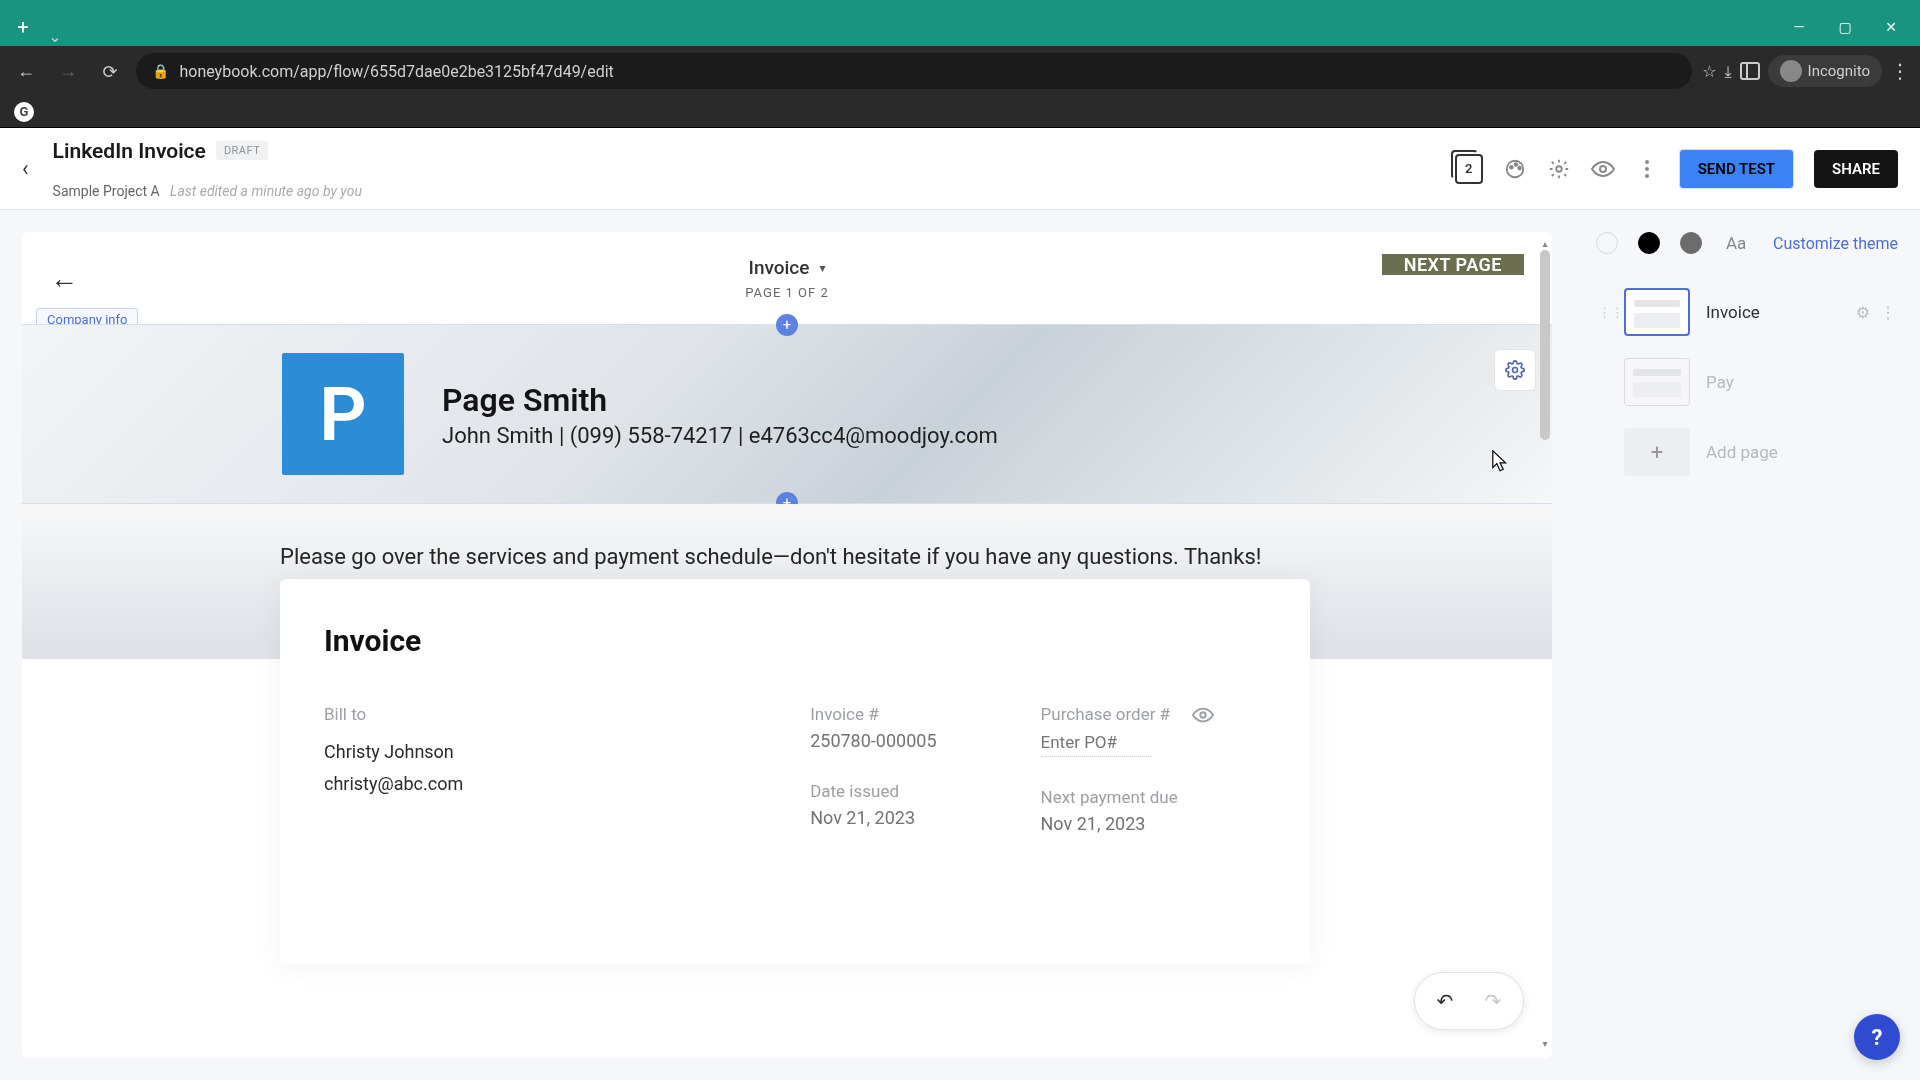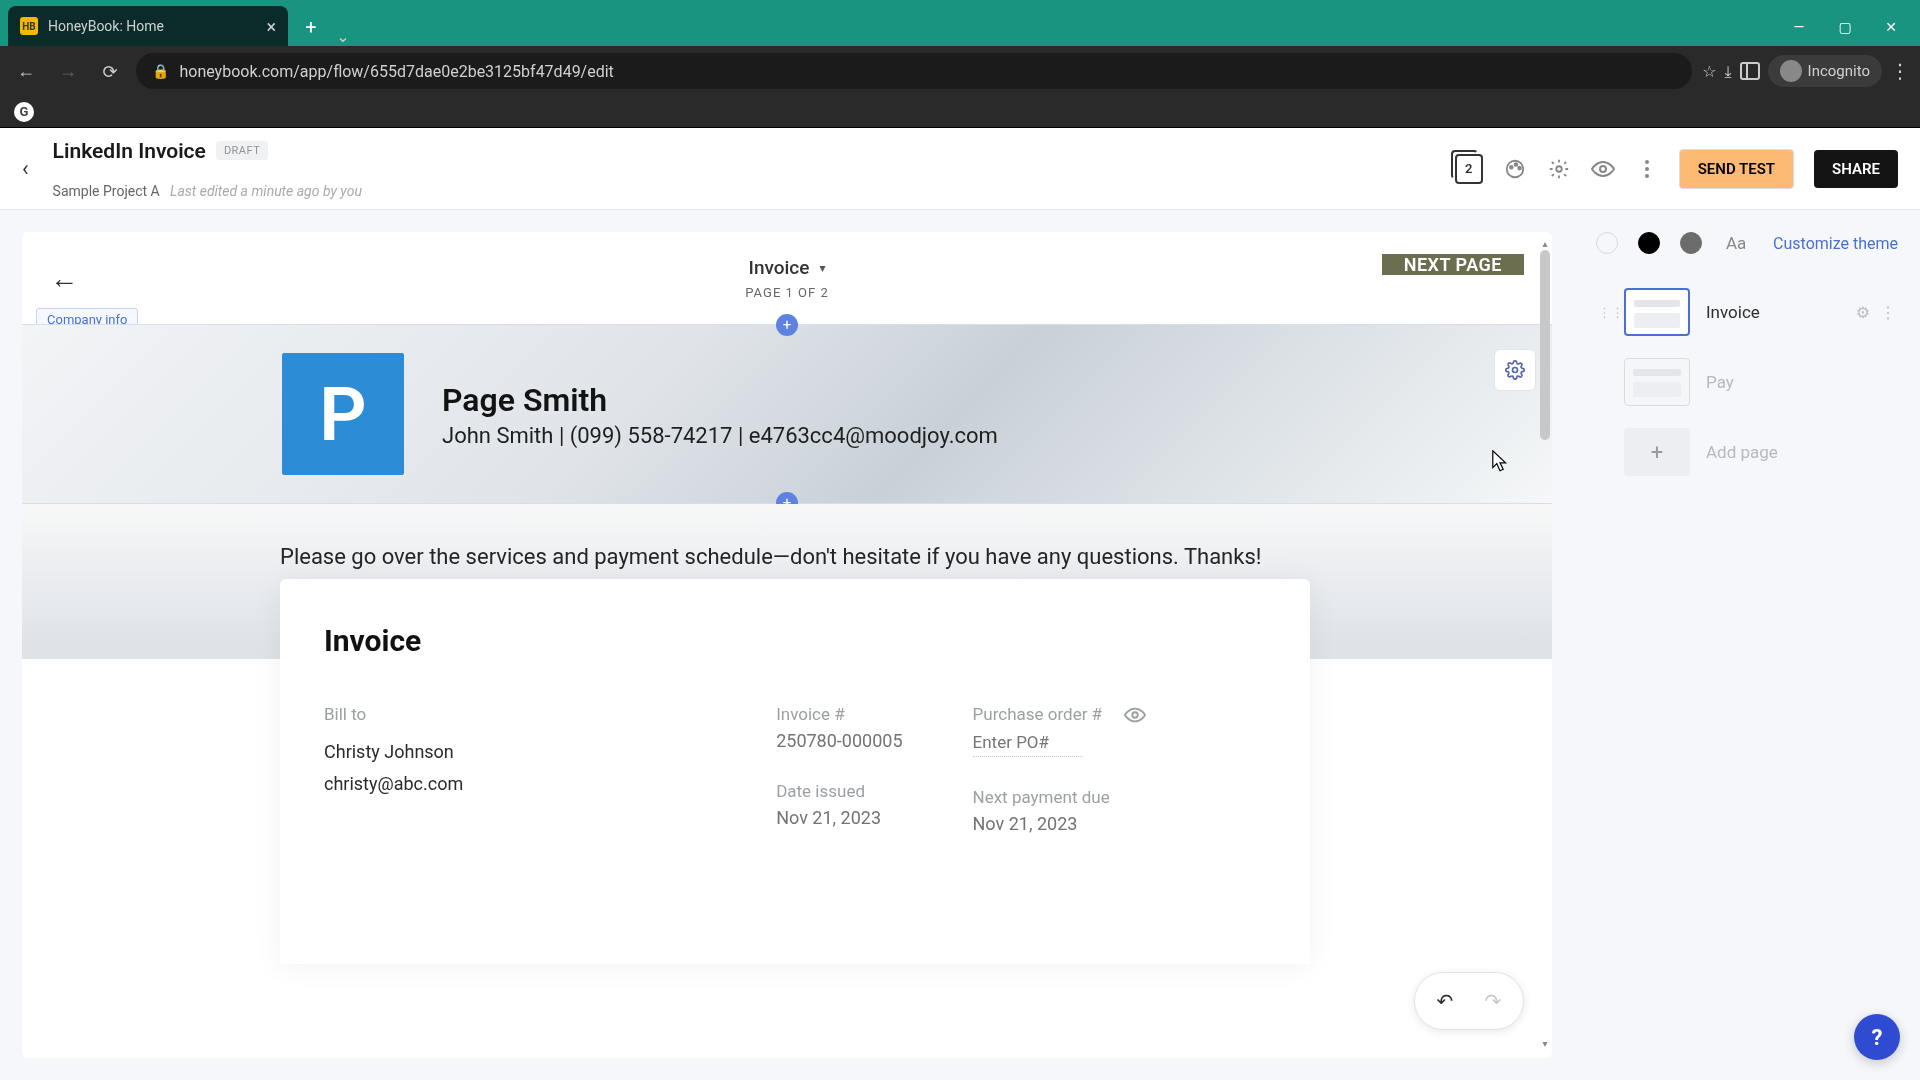--- a/index.html
+++ b/index.html
@@ -31,21 +31,21 @@
 
 .app-header { height:82px; background:#fff; border-bottom:1px solid #e4e6ea; display:flex; align-items:center; padding:0 22px; }
 .back-arrow { font-size:22px; color:#333; margin-right:24px; cursor:pointer; }
 .hdr-title-line { display:flex; align-items:center; gap:10px; }
 .hdr-title { font-size:21px; font-weight:600; color:#1a1a1a; }
 .badge { font-size:11px; background:#f0f1f3; color:#919399; padding:3px 8px; border-radius:3px; letter-spacing:0.5px; }
 .hdr-sub { font-size:14px; color:#666; margin-top:20px; }
 .hdr-sub .muted { color:#aaa; font-style:italic; }
 .hdr-right { margin-left:auto; display:flex; align-items:center; gap:20px; }
 .hdr-ic { width:24px; height:24px; display:flex; align-items:center; justify-content:center; color:#888; cursor:pointer; }
-.hdr-btn { padding:10px 18px; font-size:15px; font-weight:600; cursor:pointer; border:1px solid #dcdde0; background:#fdba74; border-radius:4px; }
+.hdr-btn { padding:10px 18px; font-size:15px; font-weight:600; cursor:pointer; border:1px solid #dcdde0; background:#3b82f6; border-radius:4px; }
 .hdr-btn.primary { background:#141414; color:#fff; border:none; }
 .page-count-ic { position:relative; width:28px; height:30px; border:2px solid #333; border-radius:4px; display:flex; align-items:center; justify-content:center; font-size:13px; font-weight:600; color:#333; }
 .page-count-ic::before { content:""; position:absolute; top:-6px; left:-6px; width:23px; height:25px; border:2px solid #333; border-radius:4px; border-bottom-color:transparent; border-right-color:transparent; }
 .vdots{display:inline-flex; flex-direction:column; gap:3px;}
 .vdots span{width:4px; height:4px; background:#888; border-radius:50%;}
 
 
 .work { display:flex; height:calc(100% - 210px); }
 .canvas-wrap { flex:1; padding:22px; position:relative; overflow:hidden; }
 .canvas { background:#fff; border-radius:6px; height:100%; position:relative; overflow:hidden; }
@@ -85,21 +85,21 @@
 .inv-title { font-size:30px; font-weight:700; color:#111; }
 .inv-grid { display:flex; margin-top:46px; }
 .billto-col { width:48%; }
 .lbl { font-size:17px; color:#9c9fa4; margin-bottom:12px; }
 .bill-name { font-size:18px; color:#2b2b2b; line-height:1.8; }
 .meta-cols { display:flex; gap:70px; }
 .meta-col {  }
 .meta-lbl { font-size:17px; color:#9c9fa4; }
 .meta-val { font-size:18px; color:#737373; margin-top:6px; }
 .po-input { font-size:17px; color:#6d28d9; border:none; border-bottom:1px dotted #ccc; width:110px; padding:4px 0; outline:none; margin-top:4px;}
-.meta-block { margin-bottom:30px; }
+.meta-block { margin-bottom:30px;margin-left:34px; }
 .eye { margin-left:14px; color:#9c9fa4; align-self:flex-start; cursor:pointer; }
 
 
 .undoredo { position:absolute; right:28px; bottom:28px; background:#fff; border:1px solid #e3e3e5; border-radius:30px; display:flex; padding:8px 6px; box-shadow:0 2px 10px rgba(0,0,0,0.09); }
 .undoredo button { border:none; background:none; width:48px; height:40px; font-size:20px; cursor:pointer; color:#2e2e2e;}
 .undoredo button.dis { color:#c7c7c7; }
 
 
 .rside { width:346px; padding:22px 22px 0; }
 .swatch-row { display:flex; align-items:center; gap:20px; }
@@ -125,25 +125,20 @@
 
 .help-btn { position:fixed; right:20px; bottom:20px; width:46px; height:46px; background:#2f4bd2; border-radius:50%; color:#fff; font-size:22px; font-weight:700; display:flex; align-items:center; justify-content:center; cursor:pointer; box-shadow:0 3px 12px rgba(0,0,0,0.2);}
 
 
 .cursor { position:fixed; left:1492px; top:450px; width:16px; pointer-events:none; }
 </style>
 </head>
 <body>
 
 <div class="tab-strip">
-  <div class="tab">
-    <div class="tab-favicon">HB</div>
-    <span>HoneyBook: Home</span>
-    <span class="tab-close">×</span>
-  </div>
   <div class="tab-new">+</div>
   <div class="tab-dropdown">⌄</div>
   <div class="window-ctrl">
     <div>—</div>
     <div>▢</div>
     <div>✕</div>
   </div>
 </div>
 <div class="addr-row">
   <span class="nav-btn">←</span>

